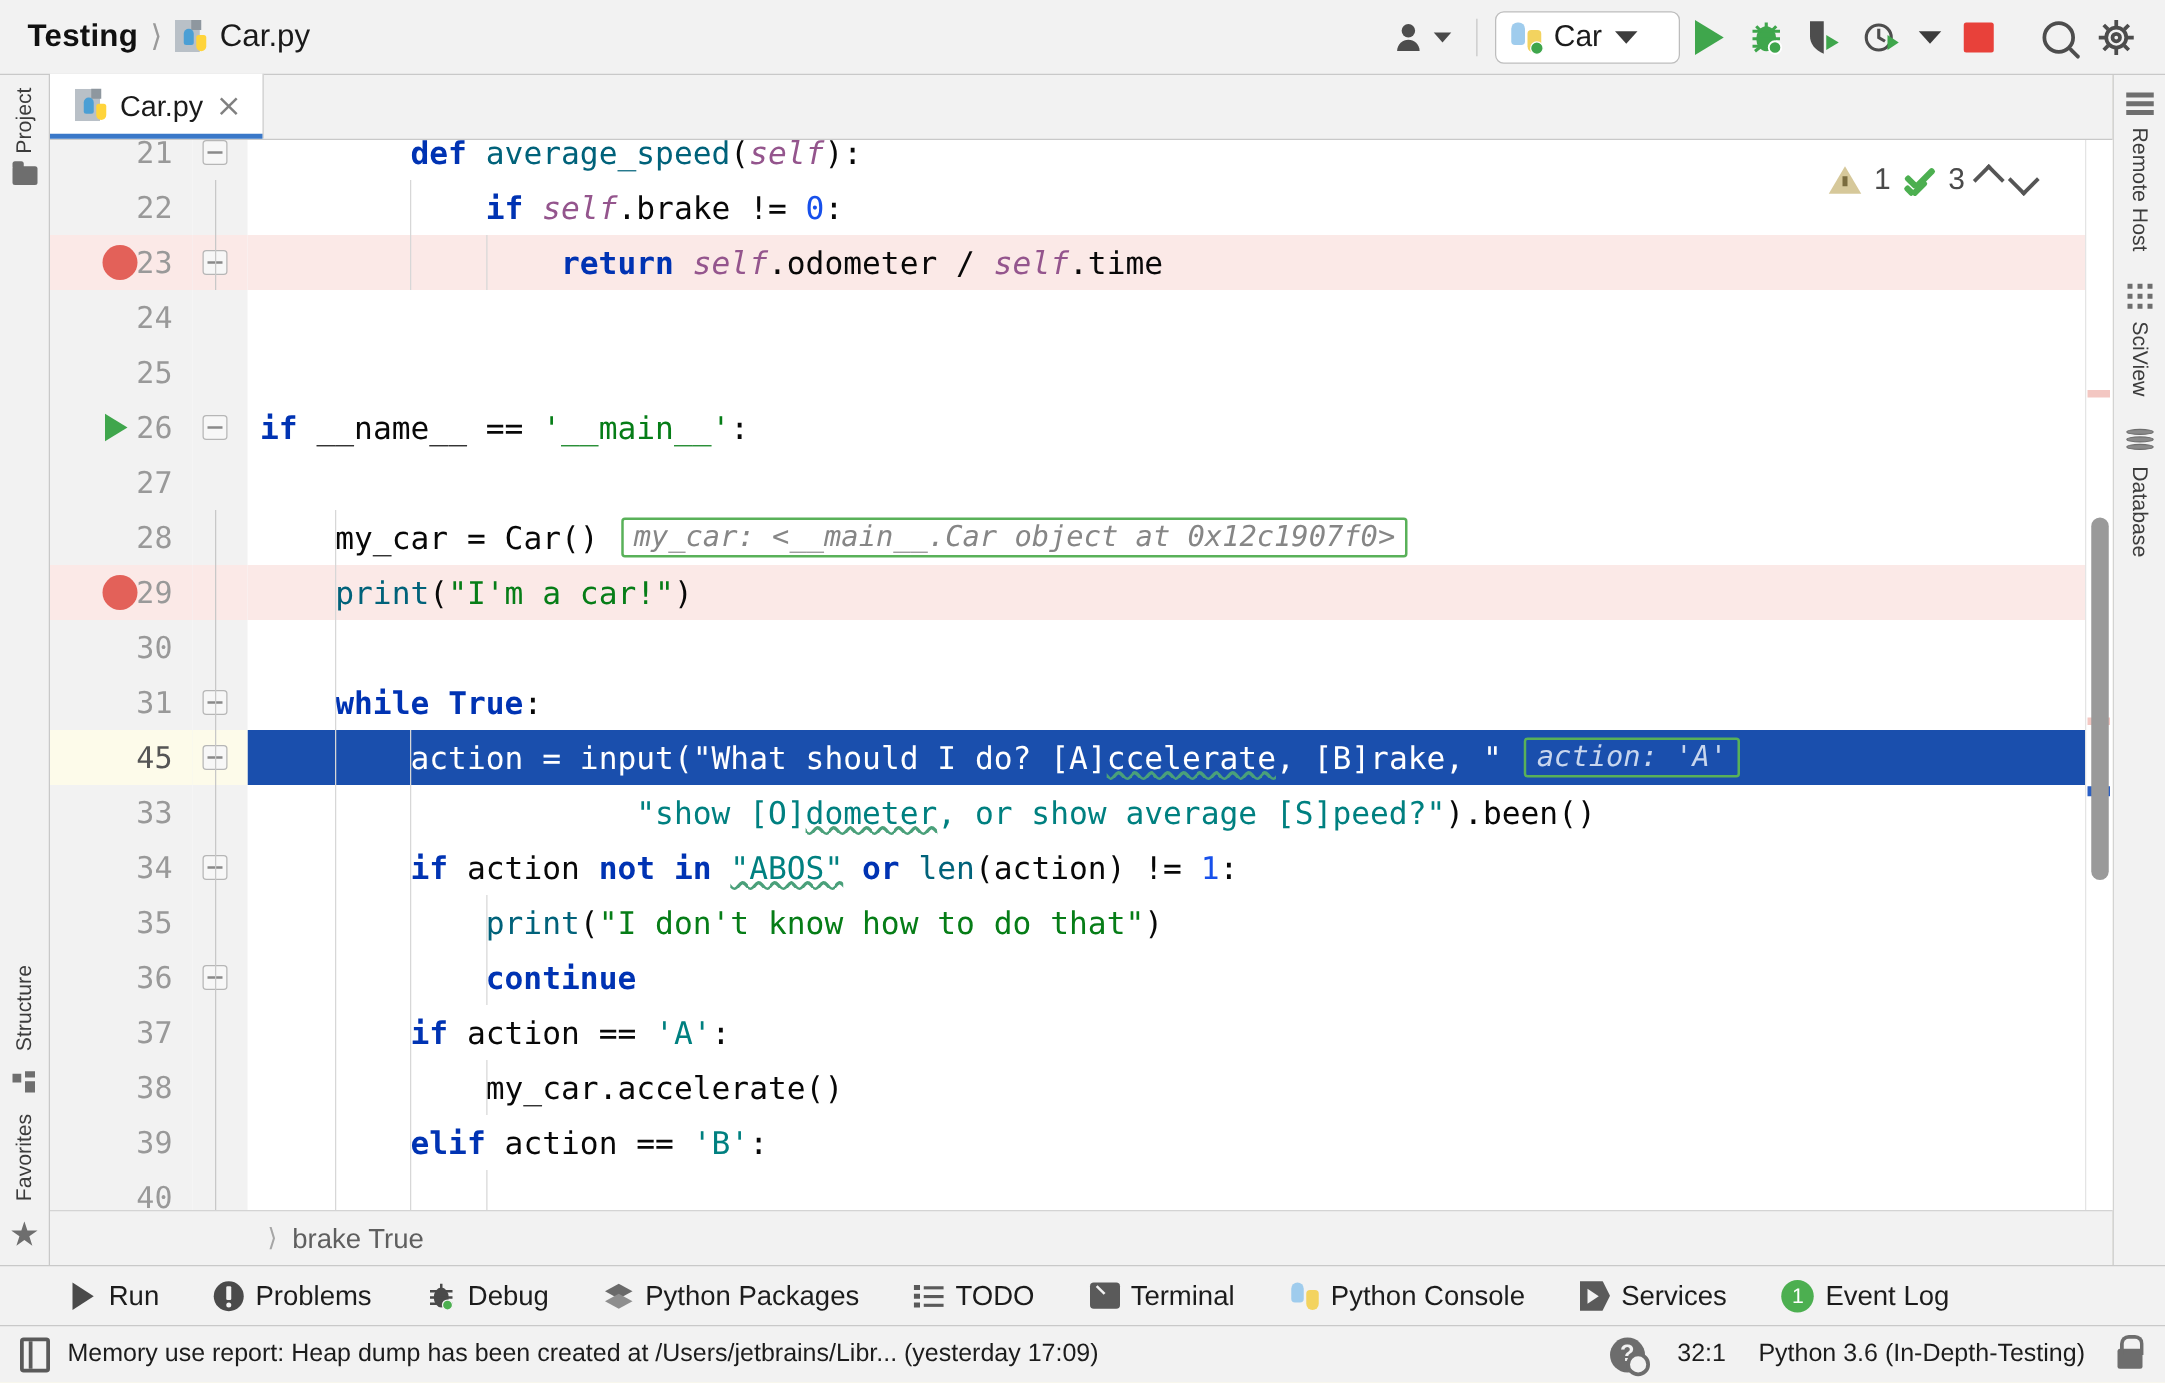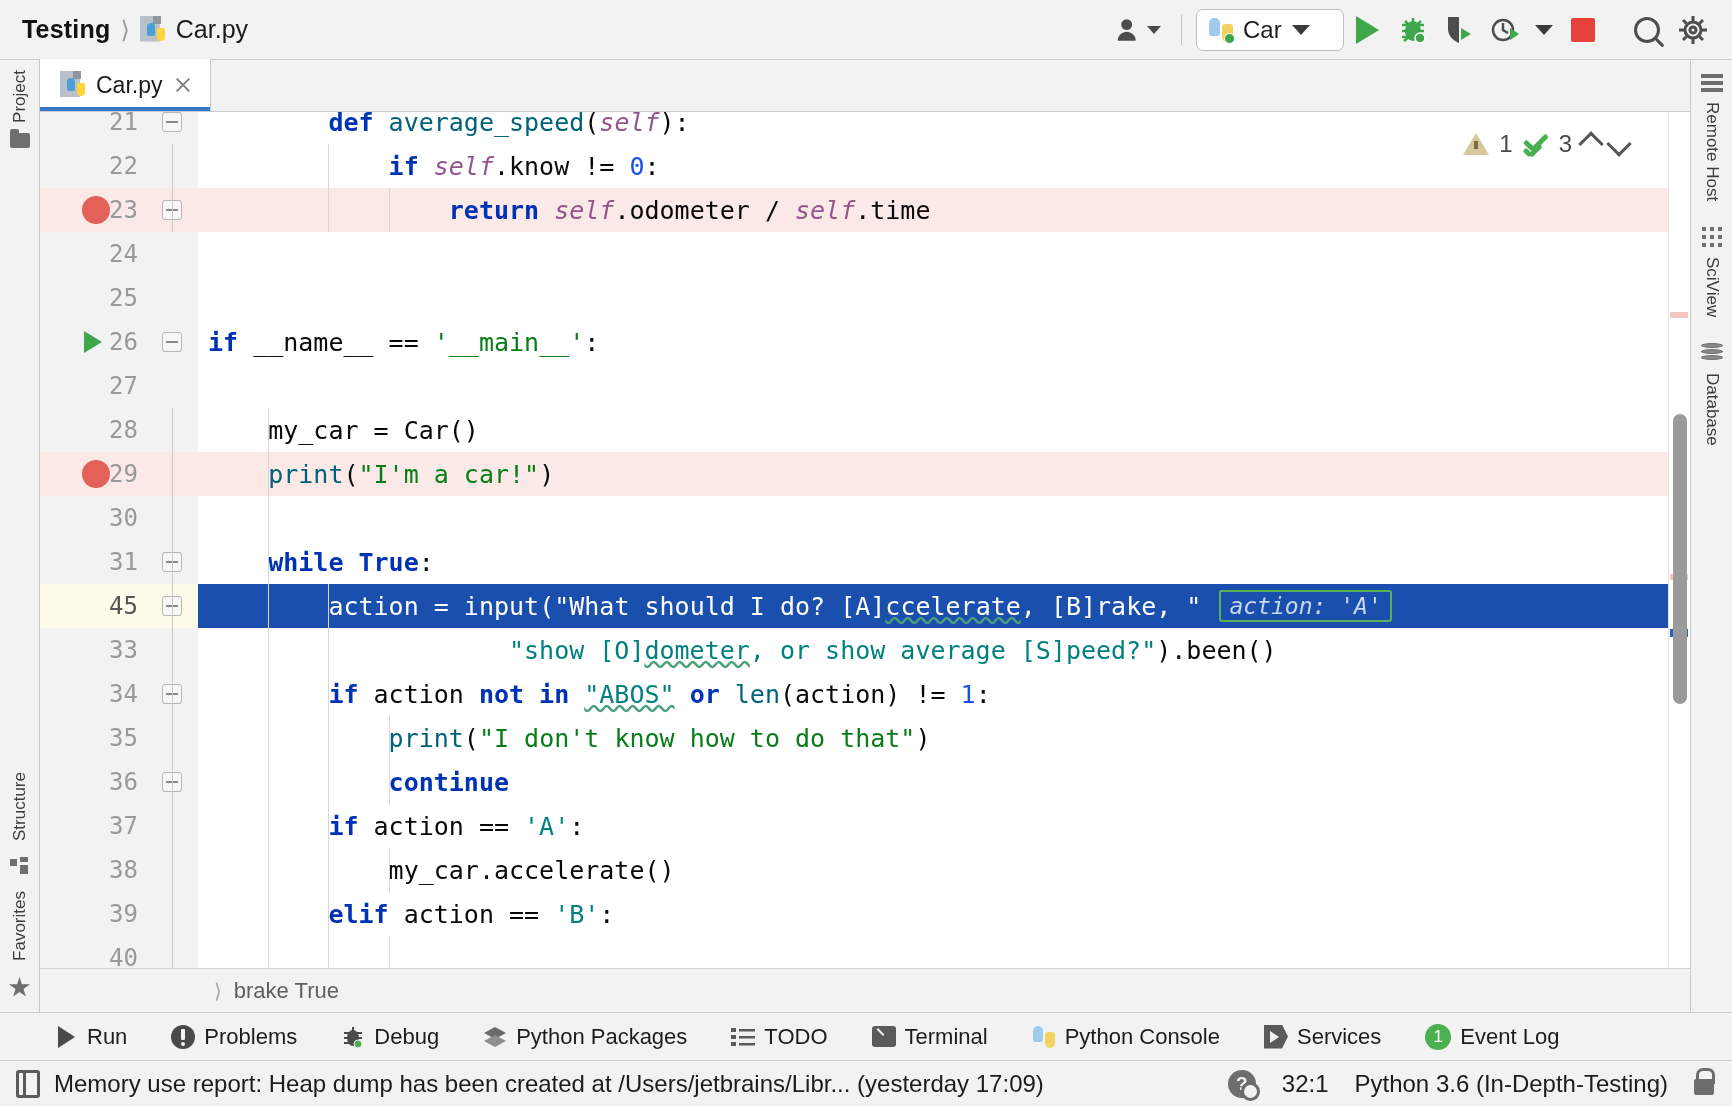--- a/index.html
+++ b/index.html
@@ -172,21 +172,21 @@
   .ti-term { width:24px;height:21px;background:#5a5a5a;border-radius:3px;position:relative; }
   .ti-term::after{content:"";position:absolute;left:4px;top:5px;width:9px;height:2px;background:#f2f2f2;transform:rotate(45deg);}
   .ti-svc { width:24px;height:24px;background:#5a5a5a;position:relative;clip-path:polygon(0 0,75% 0,100% 50%,75% 100%,0 100%); }
   .ti-svc::after{content:"";position:absolute;left:6px;top:6px;width:0;height:0;border-top:6px solid transparent;border-bottom:6px solid transparent;border-left:9px solid #f2f2f2;}
 
   
   .statusbar {
     height:46px; min-height:46px; background:#f2f2f2; border-top:1px solid #c9c9c9;
     display:flex; align-items:center; padding:0 18px 0 16px; gap:14px;
   }
-  .st-txt { font-size:24px; color:#1c1c1c; }
+  .st-txt { font-size:20px; color:#1c1c1c; }
   .st-right { margin-left:auto; display:flex; align-items:center; gap:26px; }
   .ico-memo { width:24px;height:28px;border:3px solid #5a5a5a;border-radius:3px;position:relative; }
   .ico-memo::after{content:"";position:absolute;left:4px;top:0;width:3px;height:22px;background:#5a5a5a;}
   .ico-q { width:28px;height:28px;border-radius:50%;background:#6d6d6d;color:#f2f2f2;font-size:19px;display:flex;align-items:center;justify-content:center;font-weight:bold;position:relative; }
   .ico-q::after{content:"";position:absolute;right:-4px;bottom:-3px;width:13px;height:13px;border-radius:50%;border:3px solid #6d6d6d;background:#f2f2f2;}
   .ico-lock { width:20px;height:16px;background:#6d6d6d;border-radius:2px;position:relative;margin-top:7px; }
   .ico-lock::after{content:"";position:absolute;left:2px;top:-11px;width:13px;height:13px;border:3px solid #6d6d6d;border-bottom:none;border-radius:7px 7px 0 0;}
 </style>
 </head>
 <body>
@@ -351,28 +351,28 @@
             <div class="fold" style="top: 440px; left: 8px;"></div>
             <div class="hl-caretline" style="top: 472px;"></div>
             <div class="fold" style="top: 484px; left: 8px;"></div>
             <div class="fold" style="top: 572px; left: 8px;"></div>
             <div class="fold" style="top: 660px; left: 8px;"></div>
             <div class="foldline" style="left: 18px; top: 32px; height: 88px;"></div>
             <div class="foldline" style="left: 18px; top: 296px; height: 572px;"></div>
           </div>
         <div class="codebody" id="codebody">
             <div class="line" style="top: -12px;"><span style="display: inline-block; width: 130.4px;"></span><span class="kw">def </span><span class="fn">average_speed</span><span class="dflt">(</span><span class="slf">self</span><span class="dflt">):</span></div>
-            <div class="line" style="top: 32px;"><span style="display: inline-block; width: 190.6px;"></span><span class="kw">if </span><span class="slf">self</span><span class="dflt">.know != </span><span class="num">0</span><span class="dflt">:</span></div>
+            <div class="line" style="top: 32px;"><span style="display: inline-block; width: 190.6px;"></span><span class="kw">if </span><span class="slf">self</span><span class="dflt">.brake != </span><span class="num">0</span><span class="dflt">:</span></div>
             <div class="hl-red" style="top: 76px;"></div>
             <div class="line" style="top: 76px;"><span style="display: inline-block; width: 250.8px;"></span><span class="kw">return </span><span class="slf">self</span><span class="dflt">.odometer / </span><span class="slf">self</span><span class="dflt">.time</span></div>
             <div class="line" style="top: 120px;"><span style="display: inline-block; width: 10px;"></span></div>
             <div class="line" style="top: 164px;"><span style="display: inline-block; width: 10px;"></span></div>
             <div class="line" style="top: 208px;"><span style="display: inline-block; width: 10px;"></span><span class="kw">if </span><span class="dflt">__name__ == </span><span class="str">'__main__'</span><span class="dflt">:</span></div>
             <div class="line" style="top: 252px;"><span style="display: inline-block; width: 10px;"></span></div>
-            <div class="line" style="top: 296px;"><span style="display: inline-block; width: 70.2px;"></span><span class="dflt">my_car = Car()</span></div>
+            <div class="line" style="top: 296px;"><span style="display: inline-block; width: 70.2px;"></span><span class="dflt">my_car = Car()</span><span class="hint" style="margin-left: 18px;">my_car: &lt;__main__.Car object at 0x12c1907f0&gt;</span></div>
             <div class="hl-red" style="top: 340px;"></div>
             <div class="line" style="top: 340px;"><span style="display: inline-block; width: 70.2px;"></span><span class="fn">print</span><span class="dflt">(</span><span class="str">"I'm a car!"</span><span class="dflt">)</span></div>
             <div class="line" style="top: 384px;"><span style="display: inline-block; width: 10px;"></span></div>
             <div class="line" style="top: 428px;"><span style="display: inline-block; width: 70.2px;"></span><span class="kw">while </span><span class="kw">True</span><span class="dflt">:</span></div>
             <div class="hl-sel" style="top: 472px; right: 22px;"></div>
             <div class="line sel" style="top: 472px;"><span style="display: inline-block; width: 130.4px;"></span><span class="dflt">action = </span><span class="fn">input</span><span class="dflt">(</span><span class="str2">"What should I do? [A]</span><span class="str2 wavy">ccelerate</span><span class="str2">, [B]rake, "</span><span class="hint onsel" style="margin-left: 18px;">action: 'A'</span></div>
             <div class="line" style="top: 516px;"><span style="display: inline-block; width: 311px;"></span><span class="str2">"show [O]</span><span class="str2 wavy">dometer</span><span class="str2">, or show average [S]peed?"</span><span class="dflt">).</span><span class="dflt">been</span><span class="dflt">()</span></div>
             <div class="line" style="top: 560px;"><span style="display: inline-block; width: 130.4px;"></span><span class="kw">if </span><span class="dflt">action </span><span class="kw">not in </span><span class="str2 wavy">"ABOS"</span><span class="kw"> or </span><span class="fn">len</span><span class="dflt">(action) != </span><span class="num">1</span><span class="dflt">:</span></div>
             <div class="line" style="top: 604px;"><span style="display: inline-block; width: 190.6px;"></span><span class="fn">print</span><span class="dflt">(</span><span class="str">"I don't know how to do that"</span><span class="dflt">)</span></div>
             <div class="line" style="top: 648px;"><span style="display: inline-block; width: 190.6px;"></span><span class="kw">continue</span></div>

